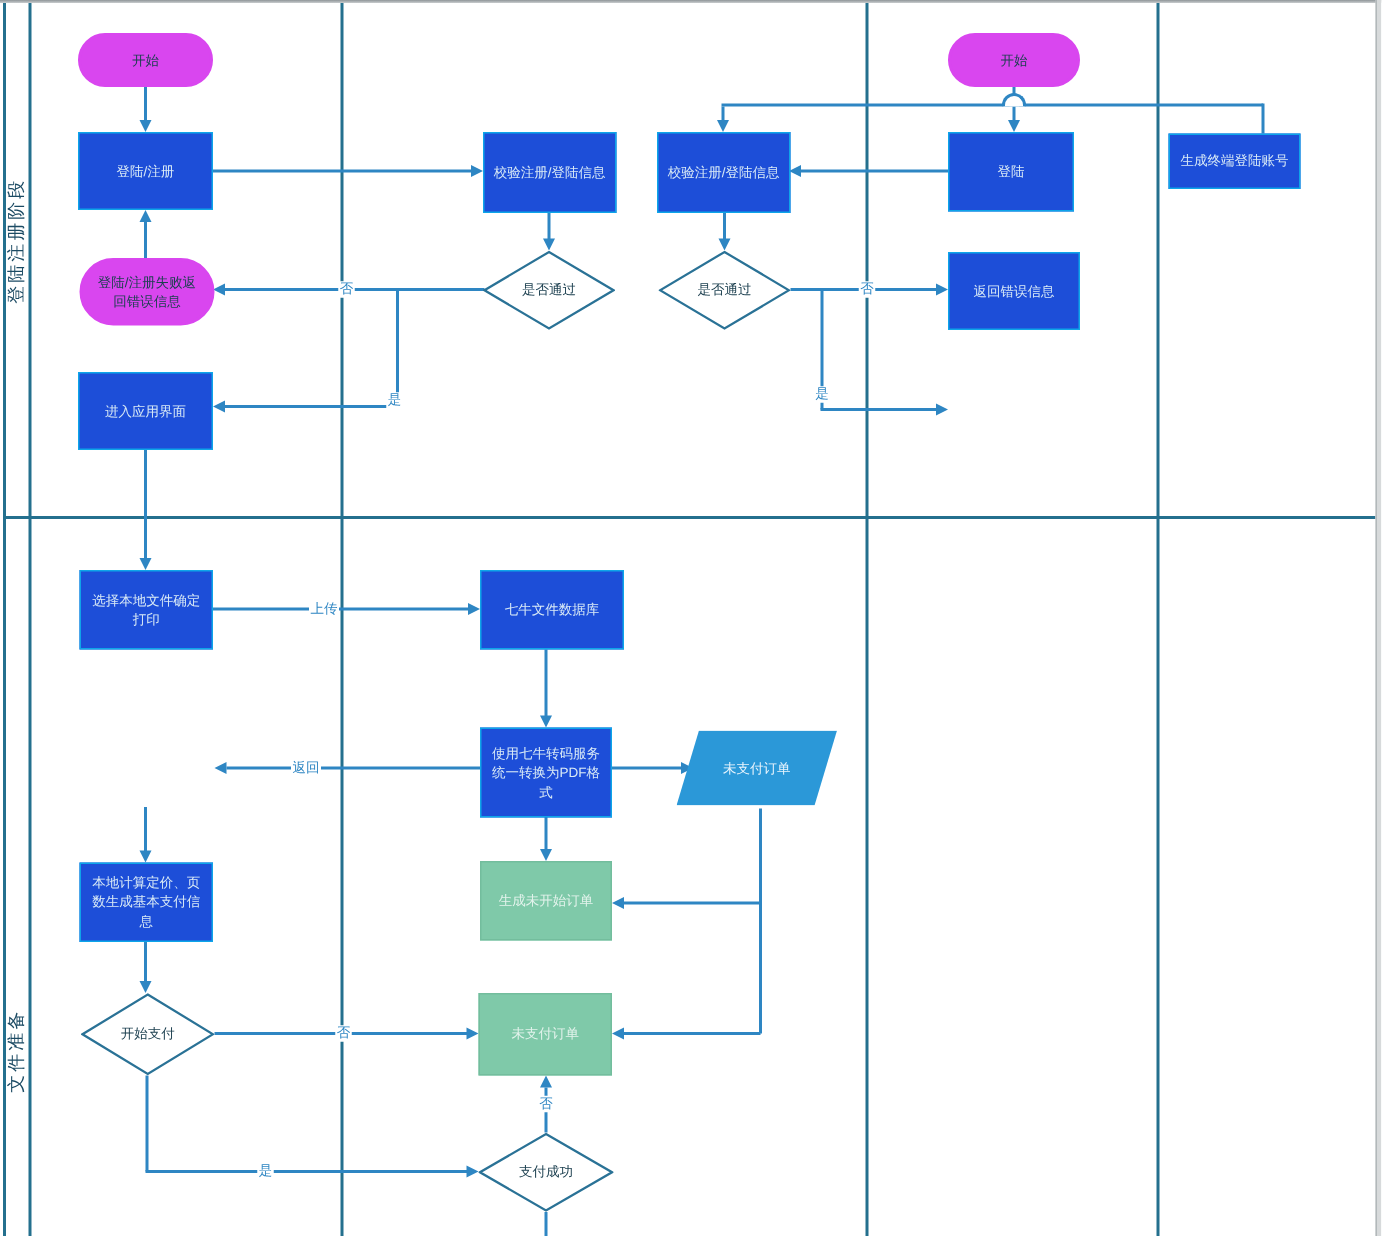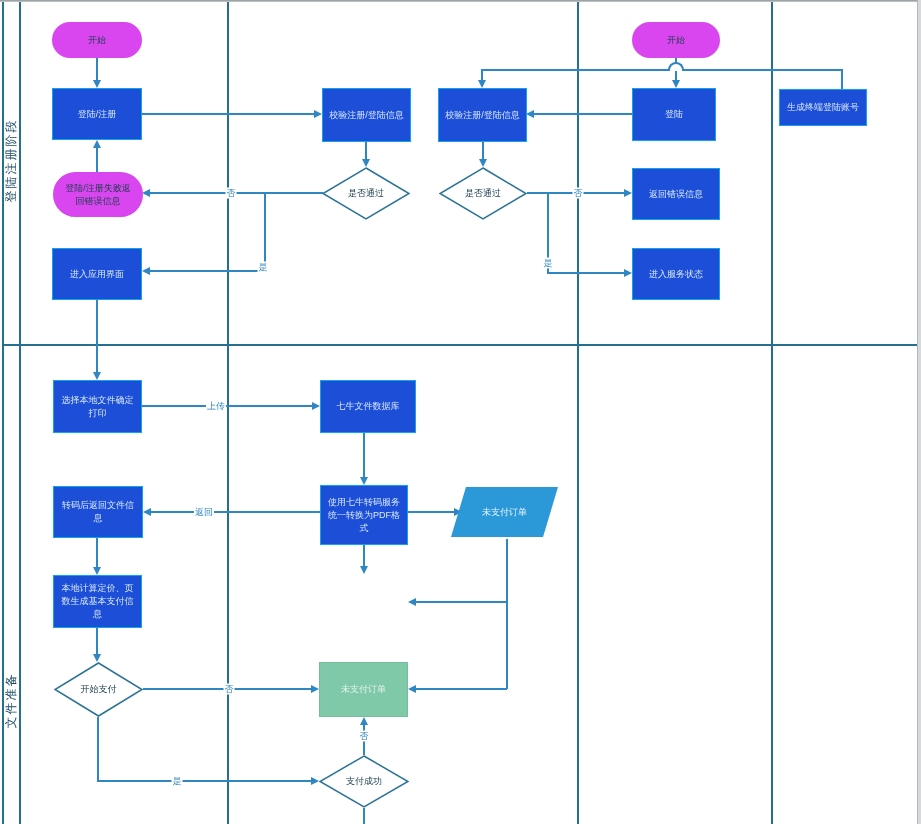--- a/index.html
+++ b/index.html
@@ -172,28 +172,27 @@
   <div class="dia" style="left:439px;top:167px;width:88px;height:53px">
     <svg width="88" height="53">
       <polygon points="44,1 87,26.5 44,52 1,26.5" fill="#ffffff" stroke="#2a7296" stroke-width="1.5"></polygon>
     </svg>
     <span>是否通过</span>
   </div>
 
   <div class="node term" style="left:632px;top:22px;width:88px;height:36px">开始</div>
   <div class="node proc" style="left:632px;top:88px;width:84px;height:53px">登陆</div>
   <div class="node proc" style="left:632px;top:168px;width:88px;height:52px">返回错误信息</div>
-  <div class="node proc" style="left:632px;top:248px;width:88px;height:52px">进入服务状态</div>
   <div class="node proc" style="left:779px;top:89px;width:88px;height:37px">生成终端登陆账号</div>
 
   <div class="node proc" style="left:53px;top:380px;width:89px;height:53px">选择本地文件确定打印</div>
   <div class="node proc" style="left:320px;top:380px;width:96px;height:53px">七牛文件数据库</div>
-  <div class="node proc" style="left:53px;top:486px;width:90px;height:52px">转码后返回文件信息</div>
   <div class="node proc" style="left:320px;top:485px;width:88px;height:60px;padding:2px 4px">使用七牛转码服务统一转换为PDF格式</div>
   <div class="node para" style="left:451px;top:487px;width:107px;height:50px">未支付订单</div>
+  <div class="node green" style="left:320px;top:574px;width:88px;height:53px">生成未开始订单</div>
   <div class="node proc" style="left:53px;top:575px;width:89px;height:53px;padding:2px 4px">本地计算定价、页数生成基本支付信息</div>
 
   <div class="dia" style="left:54px;top:662px;width:89px;height:55px">
     <svg width="89" height="55">
       <polygon points="44.5,1 88,27.5 44.5,54 1,27.5" fill="#ffffff" stroke="#2a7296" stroke-width="1.5"></polygon>
     </svg>
     <span>开始支付</span>
   </div>
 
   <div class="node green" style="left:319px;top:662px;width:89px;height:55px">未支付订单</div>

